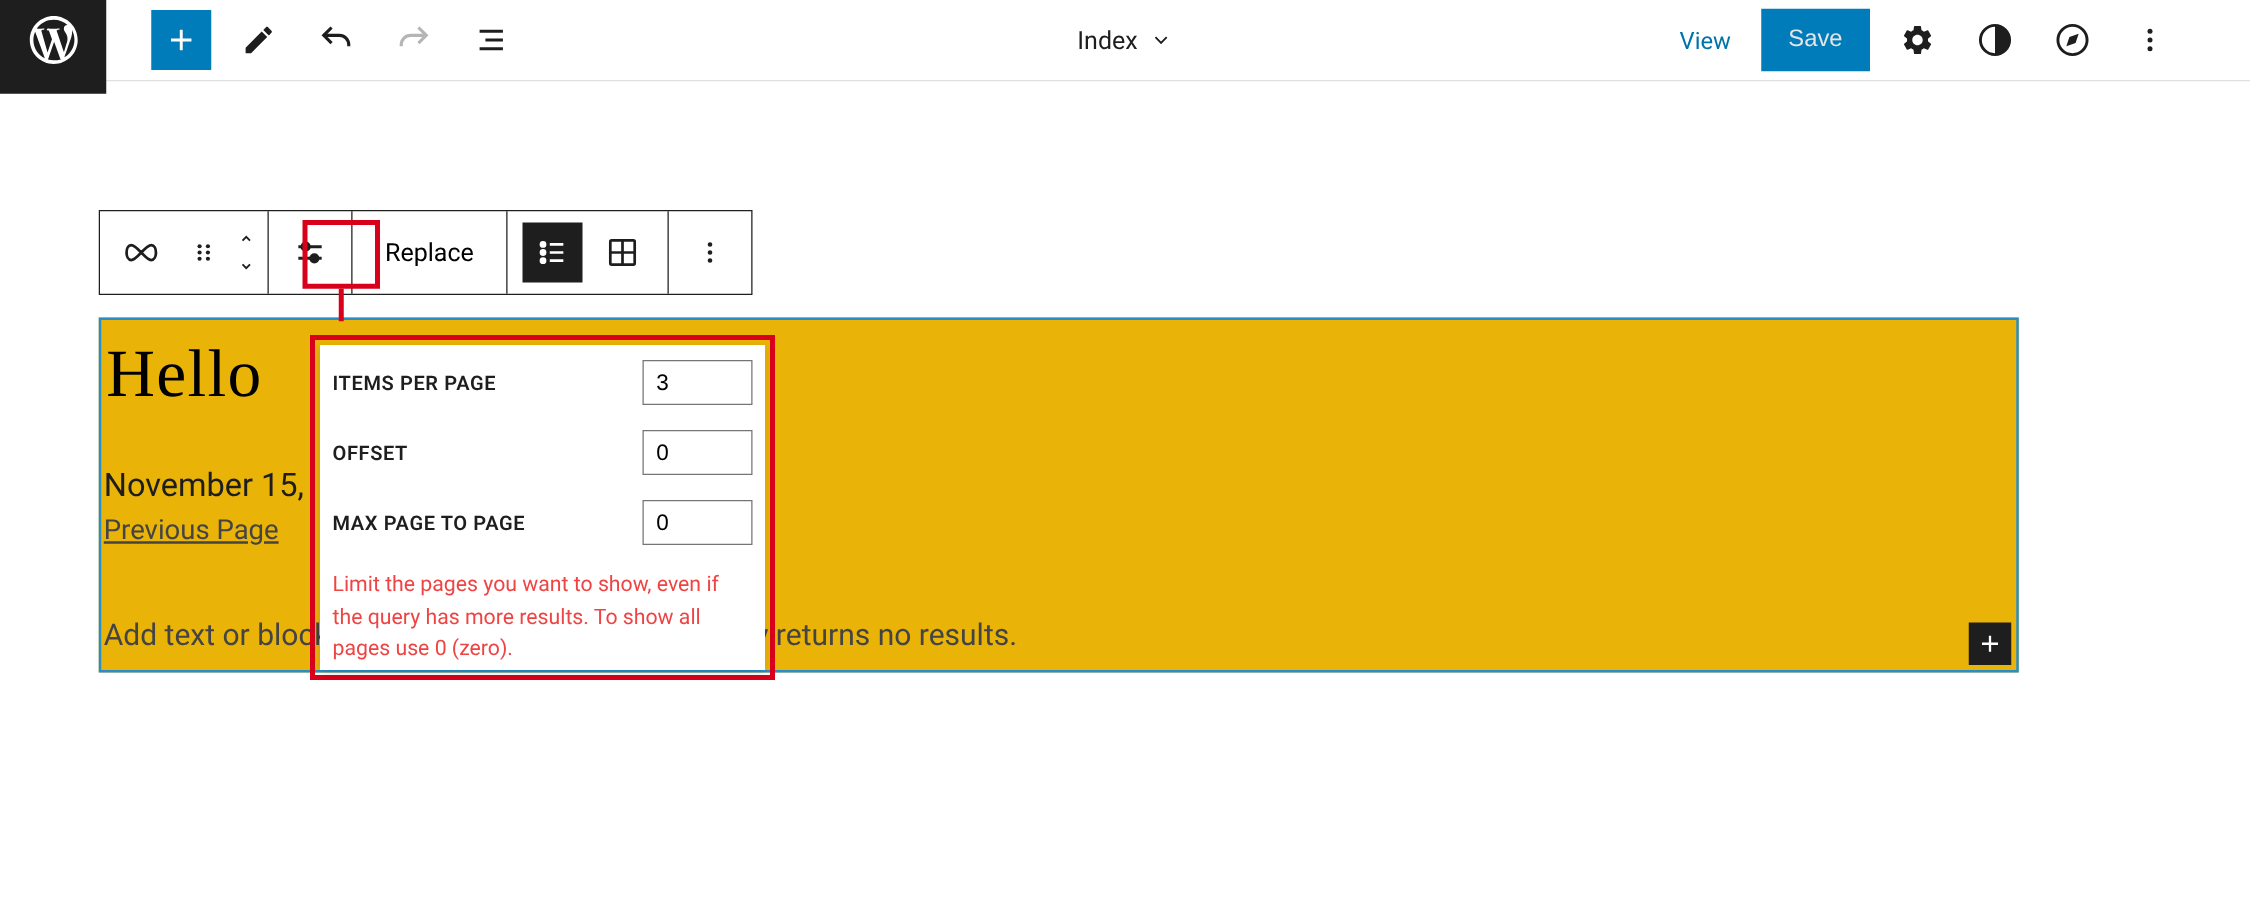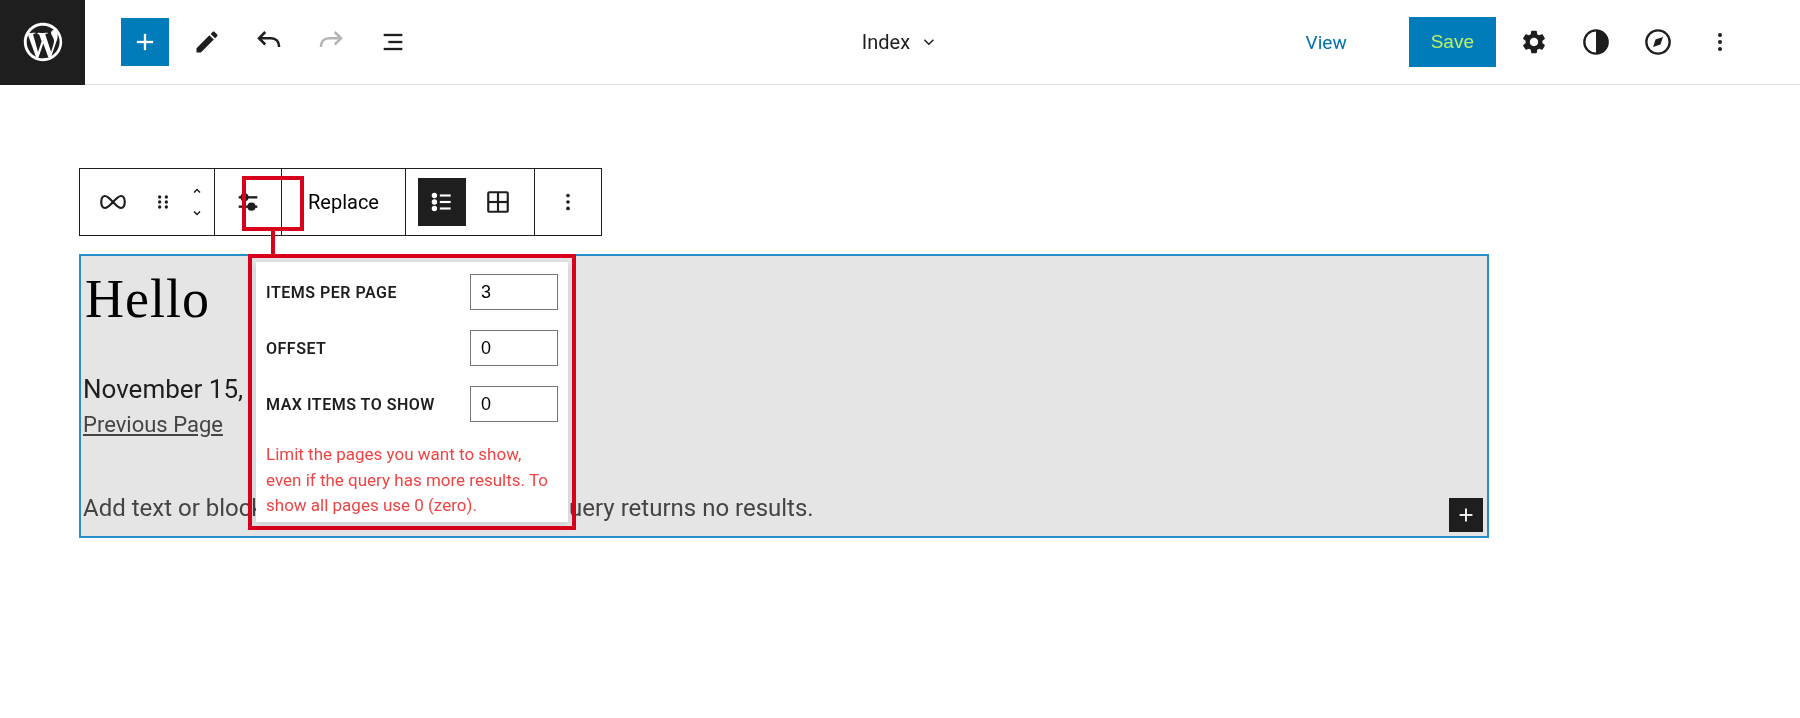--- a/index.html
+++ b/index.html
@@ -1,54 +1,54 @@
 <!DOCTYPE html>
 <html><head>
 <meta charset="utf-8">
 <style>
 * { box-sizing: border-box; margin: 0; padding: 0; }
 body { font-family: -apple-system, BlinkMacSystemFont, "Segoe UI", Roboto, sans-serif; background: #fff; width: 1800px; height: 718px; position: relative; overflow: hidden; }
 
 
-.topbar { height: 85px; display: flex; align-items: center; border-bottom: 1px solid #e0e0e0; }
+.topbar { height: 65px; display: flex; align-items: center; border-bottom: 1px solid #e0e0e0; }
 .wp-logo { width: 85px; height: 85px; background: #1e1e1e; display: flex; align-items: center; justify-content: center; }
 .toolbar-left { display: flex; align-items: center; gap: 14px; padding-left: 36px; }
 .btn-add { width: 48px; height: 48px; background: #007cba; display: flex; align-items: center; justify-content: center; cursor: pointer; }
 .icon-btn { width: 48px; height: 48px; display: flex; align-items: center; justify-content: center; cursor: pointer; color: #1e1e1e; }
 .icon-btn.disabled { color: #b5b5b5; cursor: default; }
 .doc-title { position: absolute; left: 50%; transform: translateX(-50%); display: flex; align-items: center; gap: 10px; font-size: 20px; color: #1e1e1e; cursor: pointer; }
 .toolbar-right { margin-left: auto; display: flex; align-items: center; gap: 14px; padding-right: 56px; }
 .link-view { color: #0073aa; font-size: 19px; cursor: pointer; padding: 0 10px; }
-.btn-save { background: #007cba; color: #bef264; font-size: 19px; padding: 14px 22px; cursor: pointer; border: none; margin-left: 38px; }
+.btn-save { background: #007cba; color: #e5e5e5; font-size: 19px; padding: 14px 22px; cursor: pointer; border: none; }
 
 
 .block-toolbar { position: absolute; top: 168px; left: 79px; height: 68px; display: flex; border: 1px solid #1e1e1e; background: #fff; }
 .block-toolbar .group { display: flex; align-items: center; border-right: 1px solid #1e1e1e; padding: 0 8px; }
 .block-toolbar .group:last-child { border-right: none; }
 .block-toolbar .cell { width: 50px; height: 50px; display: flex; align-items: center; justify-content: center; cursor: pointer; }
 .block-toolbar .replace { padding: 0 18px; font-size: 20px; cursor: pointer; }
 .block-toolbar .view-list { background: #1e1e1e; color: #fff; width: 48px; height: 48px; display: flex; align-items: center; justify-content: center; cursor: pointer; margin: 0 4px; }
 .block-toolbar .view-grid { width: 48px; height: 48px; display: flex; align-items: center; justify-content: center; cursor: pointer; margin: 0 4px; }
 .move-stack { display: flex; flex-direction: column; }
 .move-stack .chev { height: 22px; display: flex; align-items: center; justify-content: center; cursor: pointer; }
 
 
 .red-box-1 { position: absolute; top: 176px; left: 242px; width: 62px; height: 55px; border: 4px solid #d9001b; z-index: 10; pointer-events: none; }
 .red-connector { position: absolute; top: 231px; left: 271px; width: 4px; height: 26px; background: #d9001b; z-index: 10; }
 
 
-.editor { position: absolute; top: 254px; left: 79px; width: 1410px; height: 284px; border: 2px solid #288ecb; background: #e5e5e5; }
+.editor { position: absolute; top: 254px; left: 79px; width: 1536px; height: 284px; border: 2px solid #288ecb; background: #eab308; }
 .hello { font-family: Georgia, 'Times New Roman', serif; font-size: 54px; position: absolute; top: 12px; left: 4px; letter-spacing: 1px; }
 .date-line { position: absolute; top: 118px; left: 2px; font-size: 26px; color: #1e1e1e; }
 .prev-page { position: absolute; top: 156px; left: 2px; font-size: 22px; color: #444; text-decoration: underline; }
 .placeholder { position: absolute; top: 238px; left: 2px; font-size: 24px; color: #444; }
 .add-block { position: absolute; bottom: 4px; right: 4px; width: 34px; height: 34px; background: #1e1e1e; display: flex; align-items: center; justify-content: center; cursor: pointer; }
 
 
-.popover-border { position: absolute; top: 254px; left: 248px; width: 328px; height: 276px; border: 4px solid #d9001b; z-index: 20; }
+.popover-border { position: absolute; top: 268px; left: 248px; width: 372px; height: 276px; border: 4px solid #d9001b; z-index: 20; }
 .popover { position: absolute; top: 4px; left: 4px; right: 4px; bottom: 4px; background: #fff; padding: 12px 10px 8px 10px; box-shadow: 0 2px 8px rgba(0,0,0,0.12); }
 .popover .row { display: flex; align-items: center; justify-content: space-between; margin-bottom: 20px; }
 .popover .label { font-size: 16px; font-weight: 600; letter-spacing: 0.5px; color: #1e1e1e; }
 .popover input { width: 88px; height: 36px; border: 1px solid #757575; padding: 0 10px; font-size: 18px; }
 .popover .help { font-size: 17px; color: #ef4444; line-height: 1.5; }
 
 svg { display: block; }
 </style>
 </head>
 <body>
@@ -220,18 +220,18 @@
   <div class="popover">
     <div class="row">
       <span class="label">ITEMS PER PAGE</span>
       <input type="text" value="3" style="">
     </div>
     <div class="row">
       <span class="label">OFFSET</span>
       <input type="text" value="0" style="">
     </div>
     <div class="row">
-      <span class="label">MAX ITEMS TO SHOW</span>
+      <span class="label">MAX PAGE TO PAGE</span>
       <input type="text" value="0" style="">
     </div>
     <div class="help">Limit the pages you want to show, even if the query has more results. To show all pages use 0 (zero).</div>
   </div>
 </div>
 
 </body></html>

